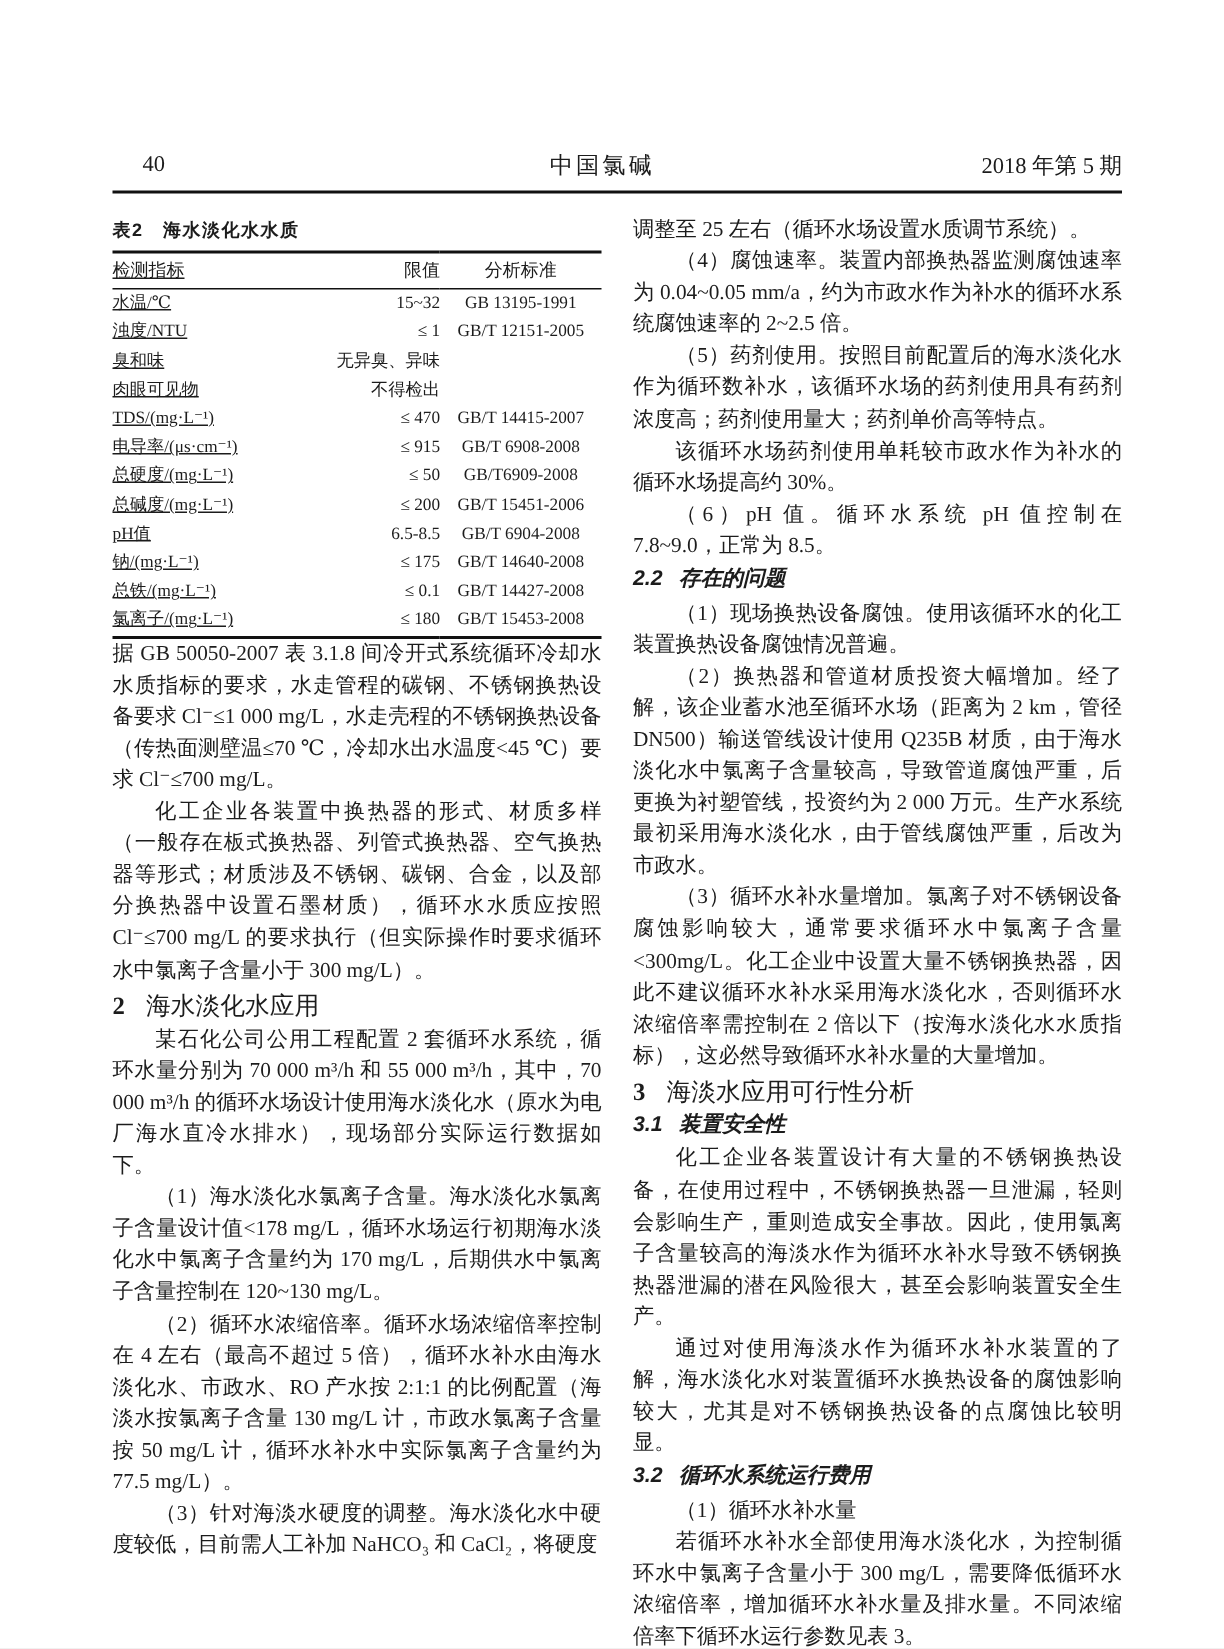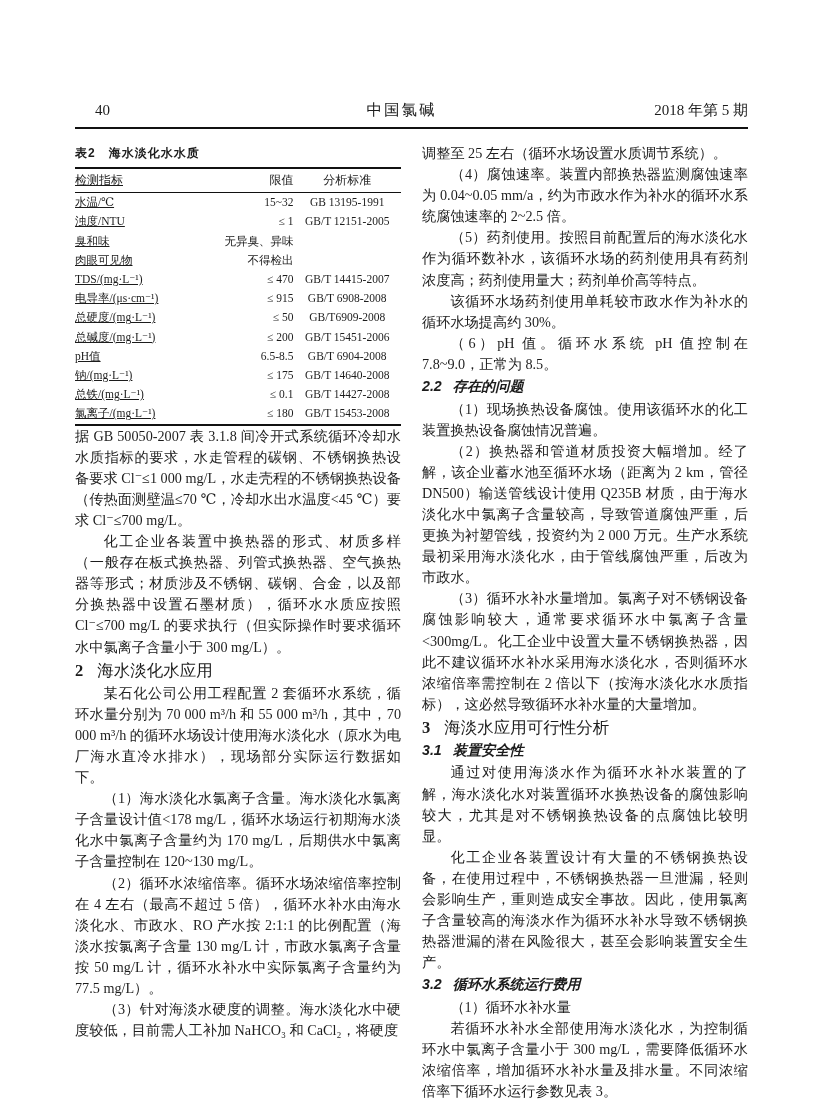--- a/index.html
+++ b/index.html
@@ -166,22 +166,22 @@
           <p class="para">（4）腐蚀速率。装置内部换热器监测腐蚀速率为 0.04~0.05 mm/a，约为市政水作为补水的循环水系统腐蚀速率的 2~2.5 倍。</p>
           <p class="para">（5）药剂使用。按照目前配置后的海水淡化水作为循环数补水，该循环水场的药剂使用具有药剂浓度高；药剂使用量大；药剂单价高等特点。</p>
           <p class="para">该循环水场药剂使用单耗较市政水作为补水的循环水场提高约 30%。</p>
           <p class="para">（6）pH 值。循环水系统 pH 值控制在 7.8~9.0，正常为 8.5。</p>
           <div class="h2"><span class="hnum">2.2</span><span class="htitle">存在的问题</span></div>
           <p class="para">（1）现场换热设备腐蚀。使用该循环水的化工装置换热设备腐蚀情况普遍。</p>
           <p class="para">（2）换热器和管道材质投资大幅增加。经了解，该企业蓄水池至循环水场（距离为 2 km，管径 DN500）输送管线设计使用 Q235B 材质，由于海水淡化水中氯离子含量较高，导致管道腐蚀严重，后更换为衬塑管线，投资约为 2 000 万元。生产水系统最初采用海水淡化水，由于管线腐蚀严重，后改为市政水。</p>
           <p class="para">（3）循环水补水量增加。氯离子对不锈钢设备腐蚀影响较大，通常要求循环水中氯离子含量&lt;300mg/L。化工企业中设置大量不锈钢换热器，因此不建议循环水补水采用海水淡化水，否则循环水浓缩倍率需控制在 2 倍以下（按海水淡化水水质指标），这必然导致循环水补水量的大量增加。</p>
           <div class="h1"><span class="hnum">3</span><span class="htitle">海淡水应用可行性分析</span></div>
           <div class="h2"><span class="hnum">3.1</span><span class="htitle">装置安全性</span></div>
+          <p class="para">化工企业各装置设计有大量的不锈钢换热设备，在使用过程中，不锈钢换热器一旦泄漏，轻则会影响生产，重则造成安全事故。因此，使用氯离子含量较高的海淡水作为循环水补水导致不锈钢换热器泄漏的潜在风险很大，甚至会影响装置安全生产。</p>
           <p class="para">通过对使用海淡水作为循环水补水装置的了解，海水淡化水对装置循环水换热设备的腐蚀影响较大，尤其是对不锈钢换热设备的点腐蚀比较明显。</p>
-          <p class="para">化工企业各装置设计有大量的不锈钢换热设备，在使用过程中，不锈钢换热器一旦泄漏，轻则会影响生产，重则造成安全事故。因此，使用氯离子含量较高的海淡水作为循环水补水导致不锈钢换热器泄漏的潜在风险很大，甚至会影响装置安全生产。</p>
           <div class="h2"><span class="hnum">3.2</span><span class="htitle">循环水系统运行费用</span></div>
           <p class="para">（1）循环水补水量</p>
           <p class="para">若循环水补水全部使用海水淡化水，为控制循环水中氯离子含量小于 300 mg/L，需要降低循环水浓缩倍率，增加循环水补水量及排水量。不同浓缩倍率下循环水运行参数见表 3。</p>
           <p class="para">为满足氯离子&lt;300 mg/L，假设海水淡化水中氯</p>
         </div>
     </div>
 
   </div>
 </div>
 

